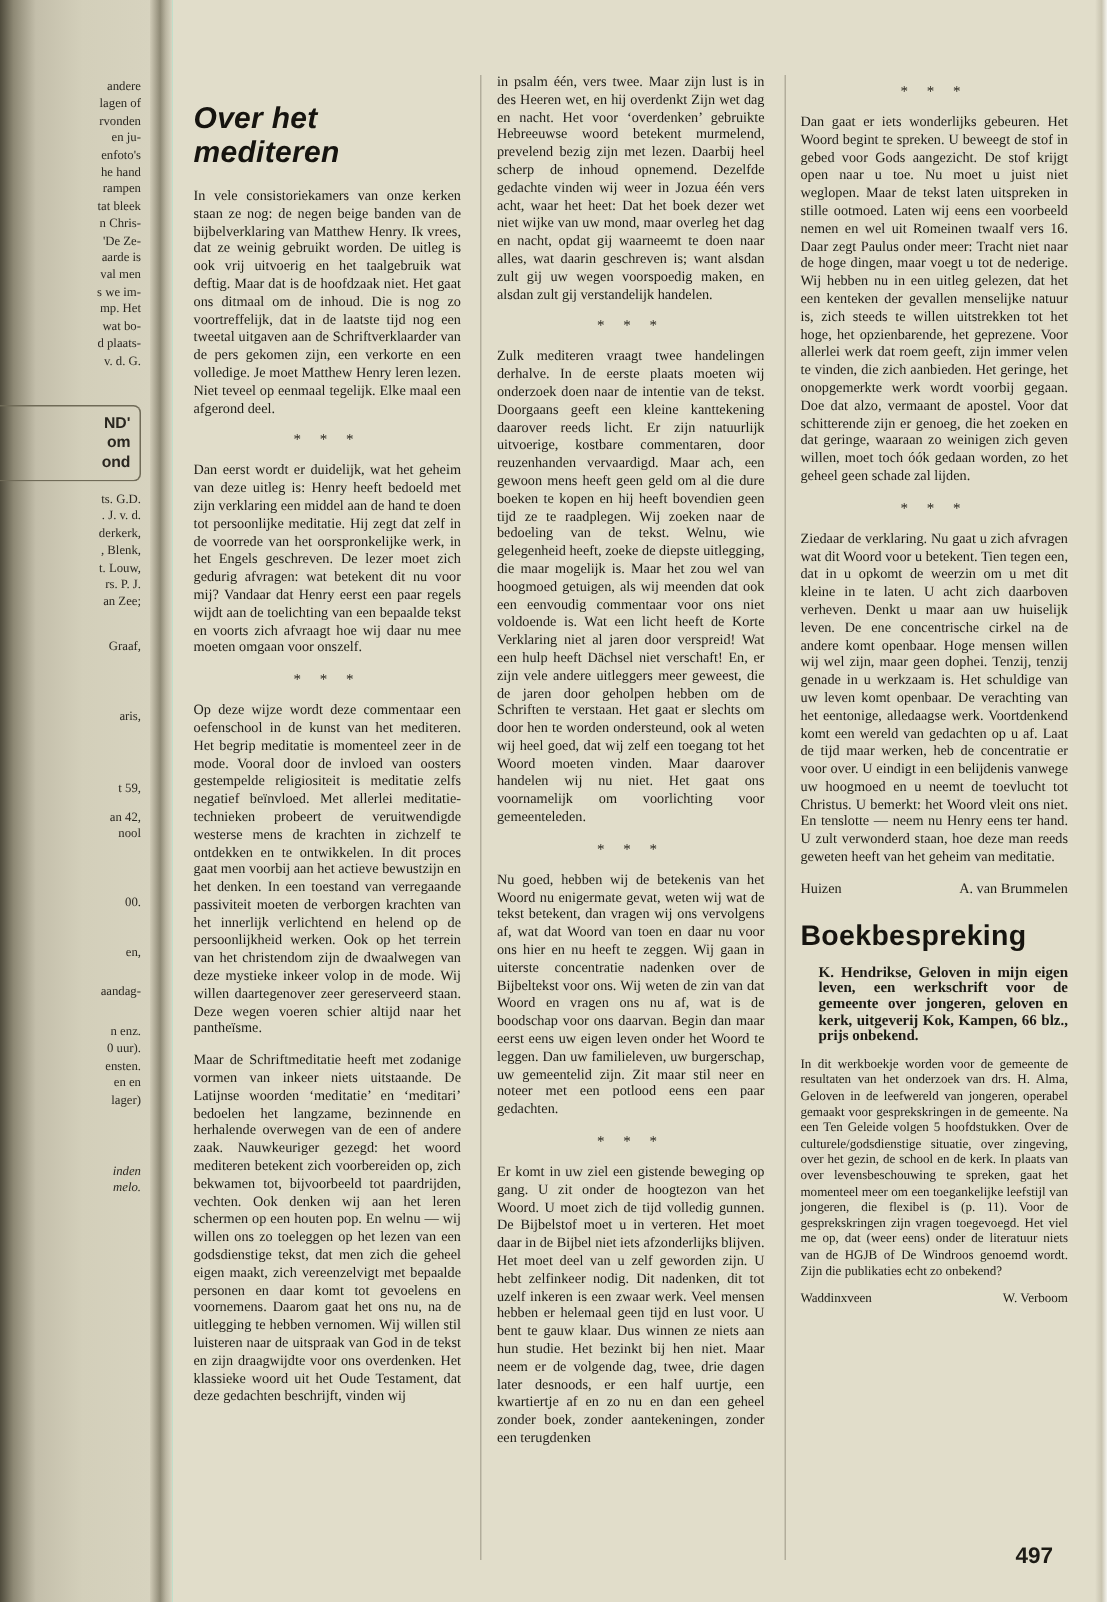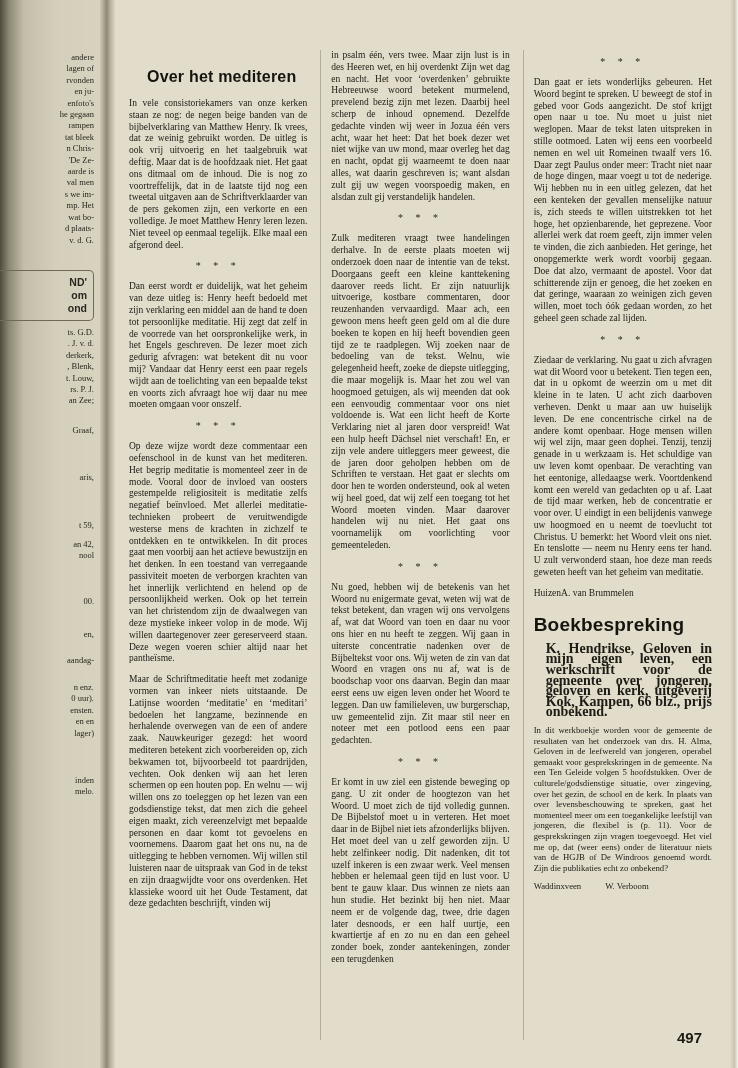--- a/index.html
+++ b/index.html
@@ -46,42 +46,42 @@
     background:linear-gradient(90deg, rgba(200,195,175,0) 0%, #c9c4b0 55%, #f4f3ec 100%);
     pointer-events:none;
   }
   .columns{display:flex;gap:0;height:990px;}
   .col{flex:1;min-width:0;box-sizing:border-box;}
   .col + .col{border-left:1px solid rgba(70,64,46,.30);padding-left:10px;}
   .col:not(:last-child){padding-right:13px;}
 
   .article-title{
     font-family:"Liberation Sans", sans-serif;
-    font-size:16px;font-weight:bold;letter-spacing:.2px;
-    margin:18px 0 12px 18px;color:#16140f;
+    font-size:20px;font-weight:bold;letter-spacing:.2px;
+    margin:18px 0 12px 0;color:#16140f;font-style:italic;
   }
   .section-title{
     font-family:"Liberation Sans", sans-serif;
     font-size:19px;font-weight:bold;letter-spacing:.2px;
     margin:16px 0 8px 0;color:#16140f;
   }
   .para{
     font-size:9.5px;line-height:11.8px;text-align:justify;
     margin:0 0 9px 0;
   }
   .stars{
     text-align:center;font-size:10px;letter-spacing:5px;
     margin:6px 0 10px 0;color:#221f18;
   }
   .signature{
-    display:flex;
+    display:flex;justify-content:space-between;
     font-size:9.5px;margin:4px 0 10px 0;
   }
   .review-intro{
-    font-size:14px;line-height:10.6px;font-weight:bold;
+    font-size:10px;line-height:10.6px;font-weight:bold;
     margin:4px 0 7px 12px;text-align:justify;
   }
   .review-body{
     font-size:8.7px;line-height:10.6px;text-align:justify;margin:0 0 8px 0;
   }
   .review-sig{font-size:8.7px;margin-top:2px;gap:24px;}
   .page-number{
     position:absolute;right:36px;bottom:22px;
     font-family:"Liberation Sans", sans-serif;
     font-size:15px;font-weight:bold;color:#1d1b15;
@@ -92,21 +92,21 @@
 
 <div class="scan">
   <div class="prev-page">
     <div class="left-strip">
         <div class="frag-group">
           <div class="frag">andere</div>
           <div class="frag">lagen of</div>
           <div class="frag">rvonden</div>
           <div class="frag">en ju-</div>
           <div class="frag">enfoto's</div>
-          <div class="frag">he gegaan</div>
+          <div class="frag">he hand</div>
           <div class="frag">rampen</div>
           <div class="frag">tat bleek</div>
           <div class="frag">n Chris-</div>
           <div class="frag">'De Ze-</div>
           <div class="frag">aarde is</div>
           <div class="frag">val men</div>
           <div class="frag">s we im-</div>
           <div class="frag">mp. Het</div>
           <div class="frag">wat bo-</div>
           <div class="frag">d plaats-</div>
@@ -148,21 +148,21 @@
         <div class="frag-group" style="margin-top: 14px;">
           <div class="frag">aandag-</div>
         </div>
         <div class="frag-group" style="margin-top: 16px;">
           <div class="frag">n enz.</div>
           <div class="frag">0 uur).</div>
           <div class="frag">ensten.</div>
           <div class="frag">en en</div>
           <div class="frag">lager)</div>
         </div>
-        <div class="frag-group" style="margin-top: 36px;">
+        <div class="frag-group" style="margin-top: 36px; font-style: italic;">
           <div class="frag">inden</div>
           <div class="frag">melo.</div>
         </div>
       </div>
   </div>
   <div class="gutter"></div>
   <div class="page">
     <div class="columns">
       <div class="col">
           <h1 class="article-title">Over het mediteren</h1>

